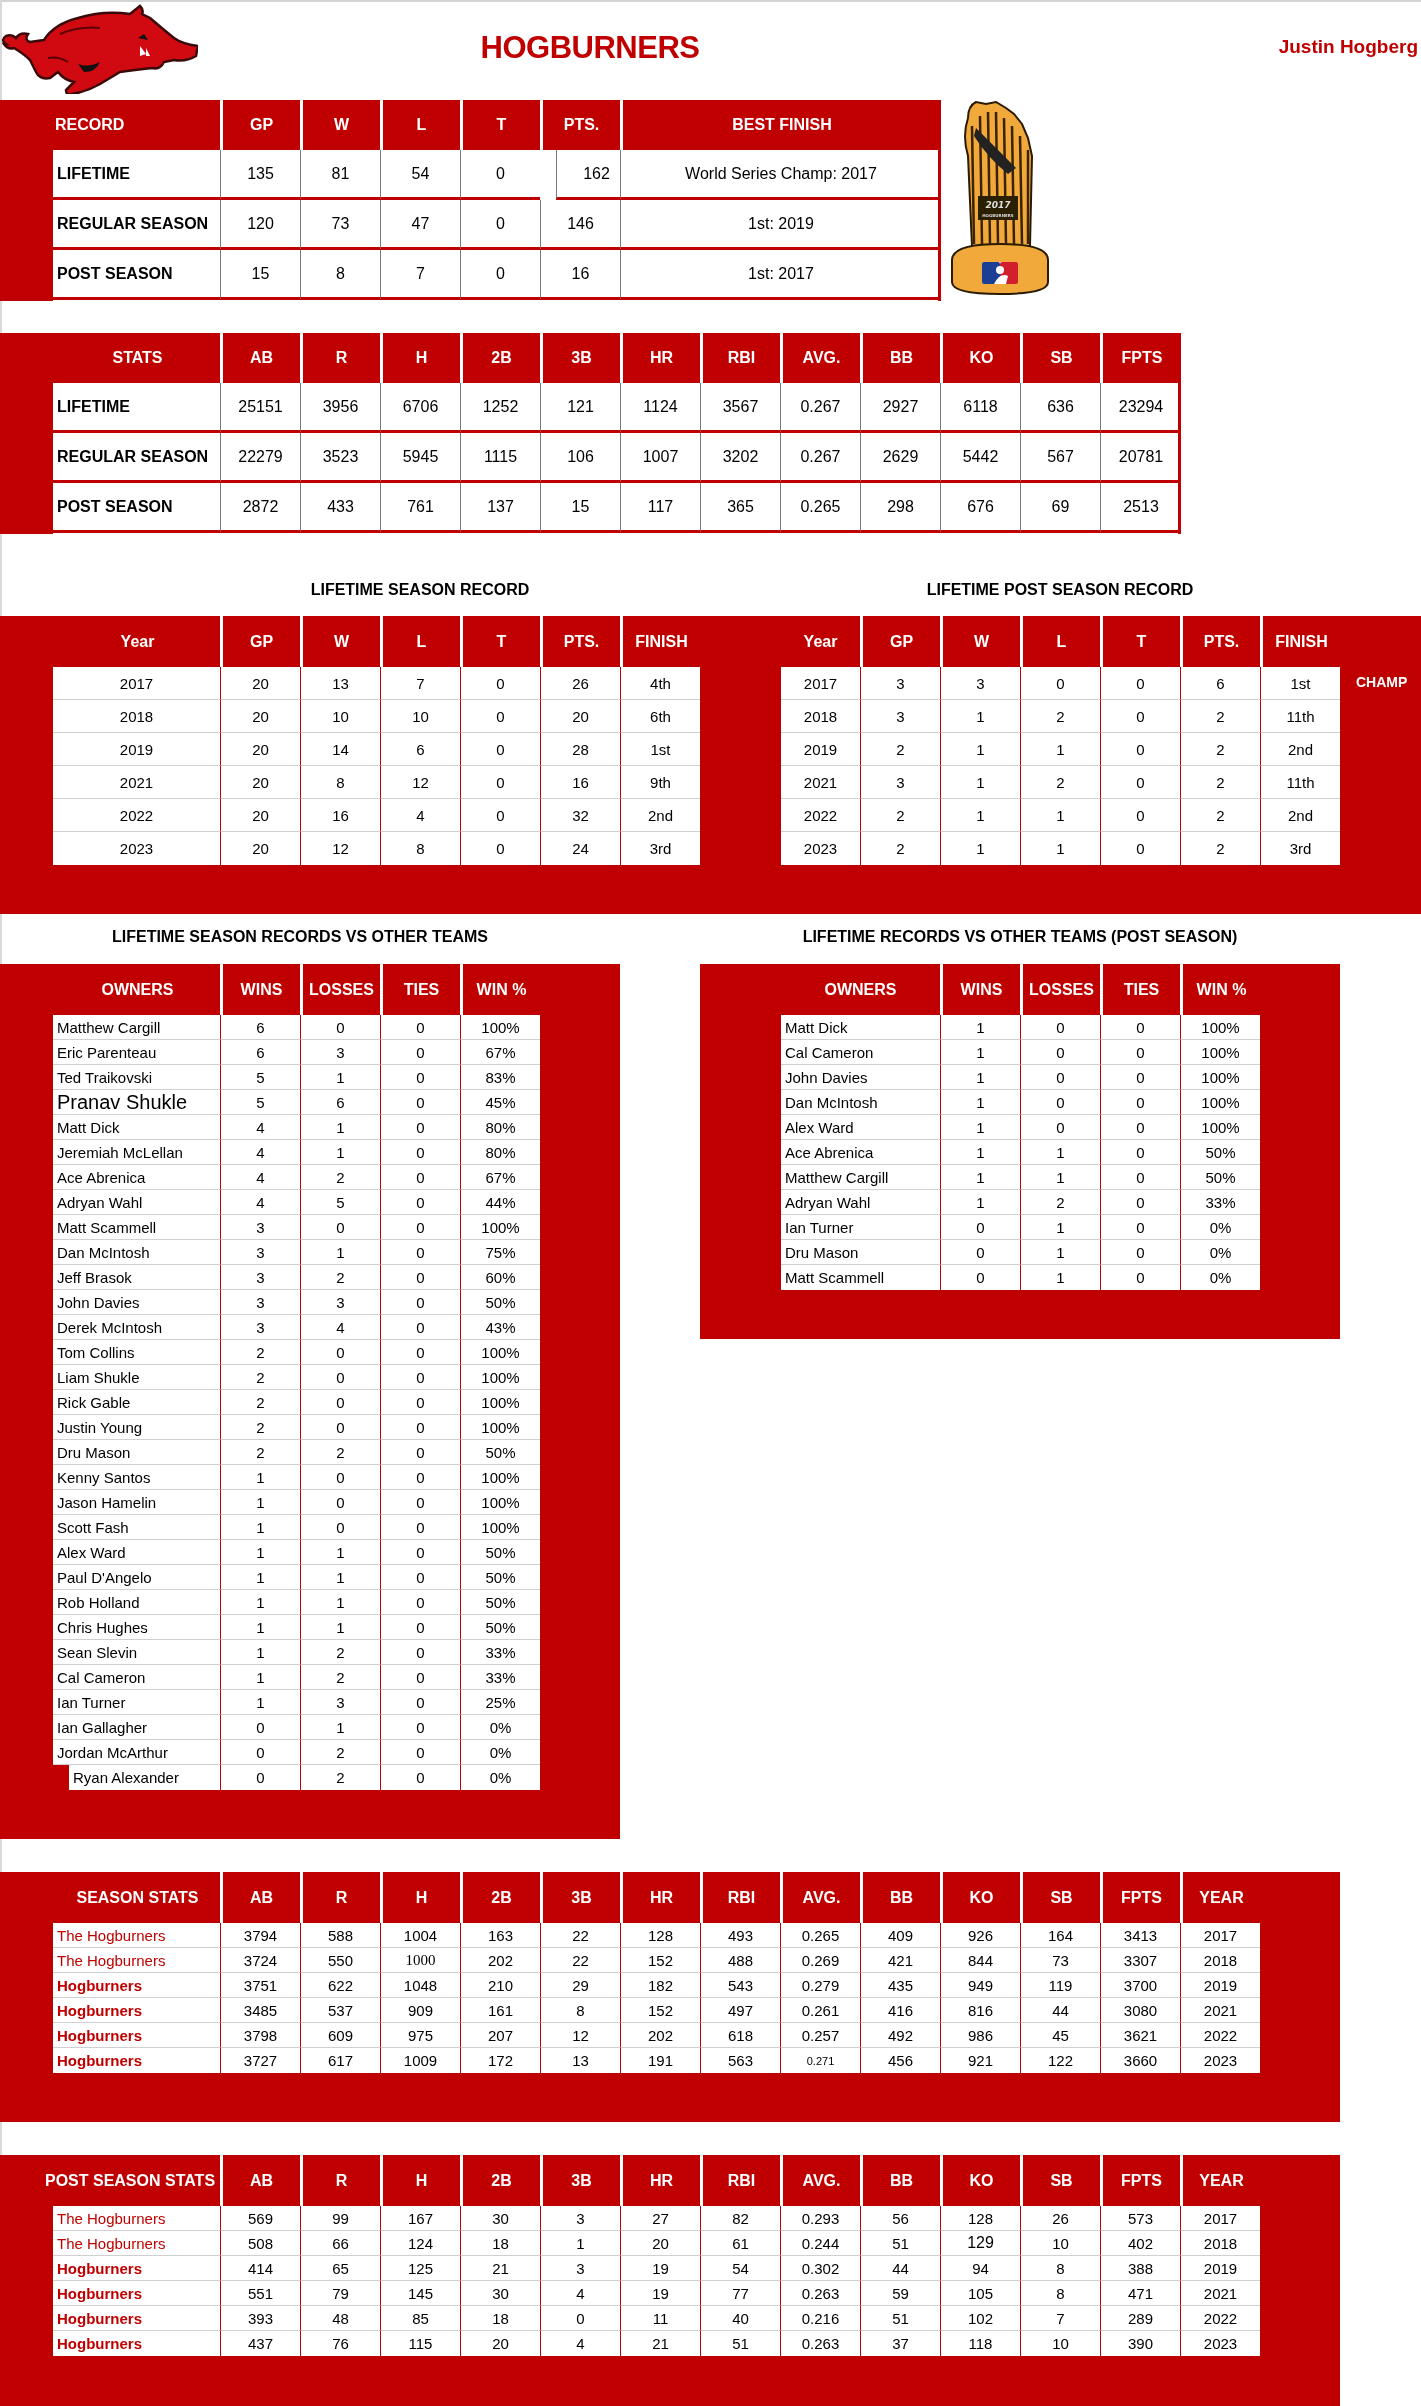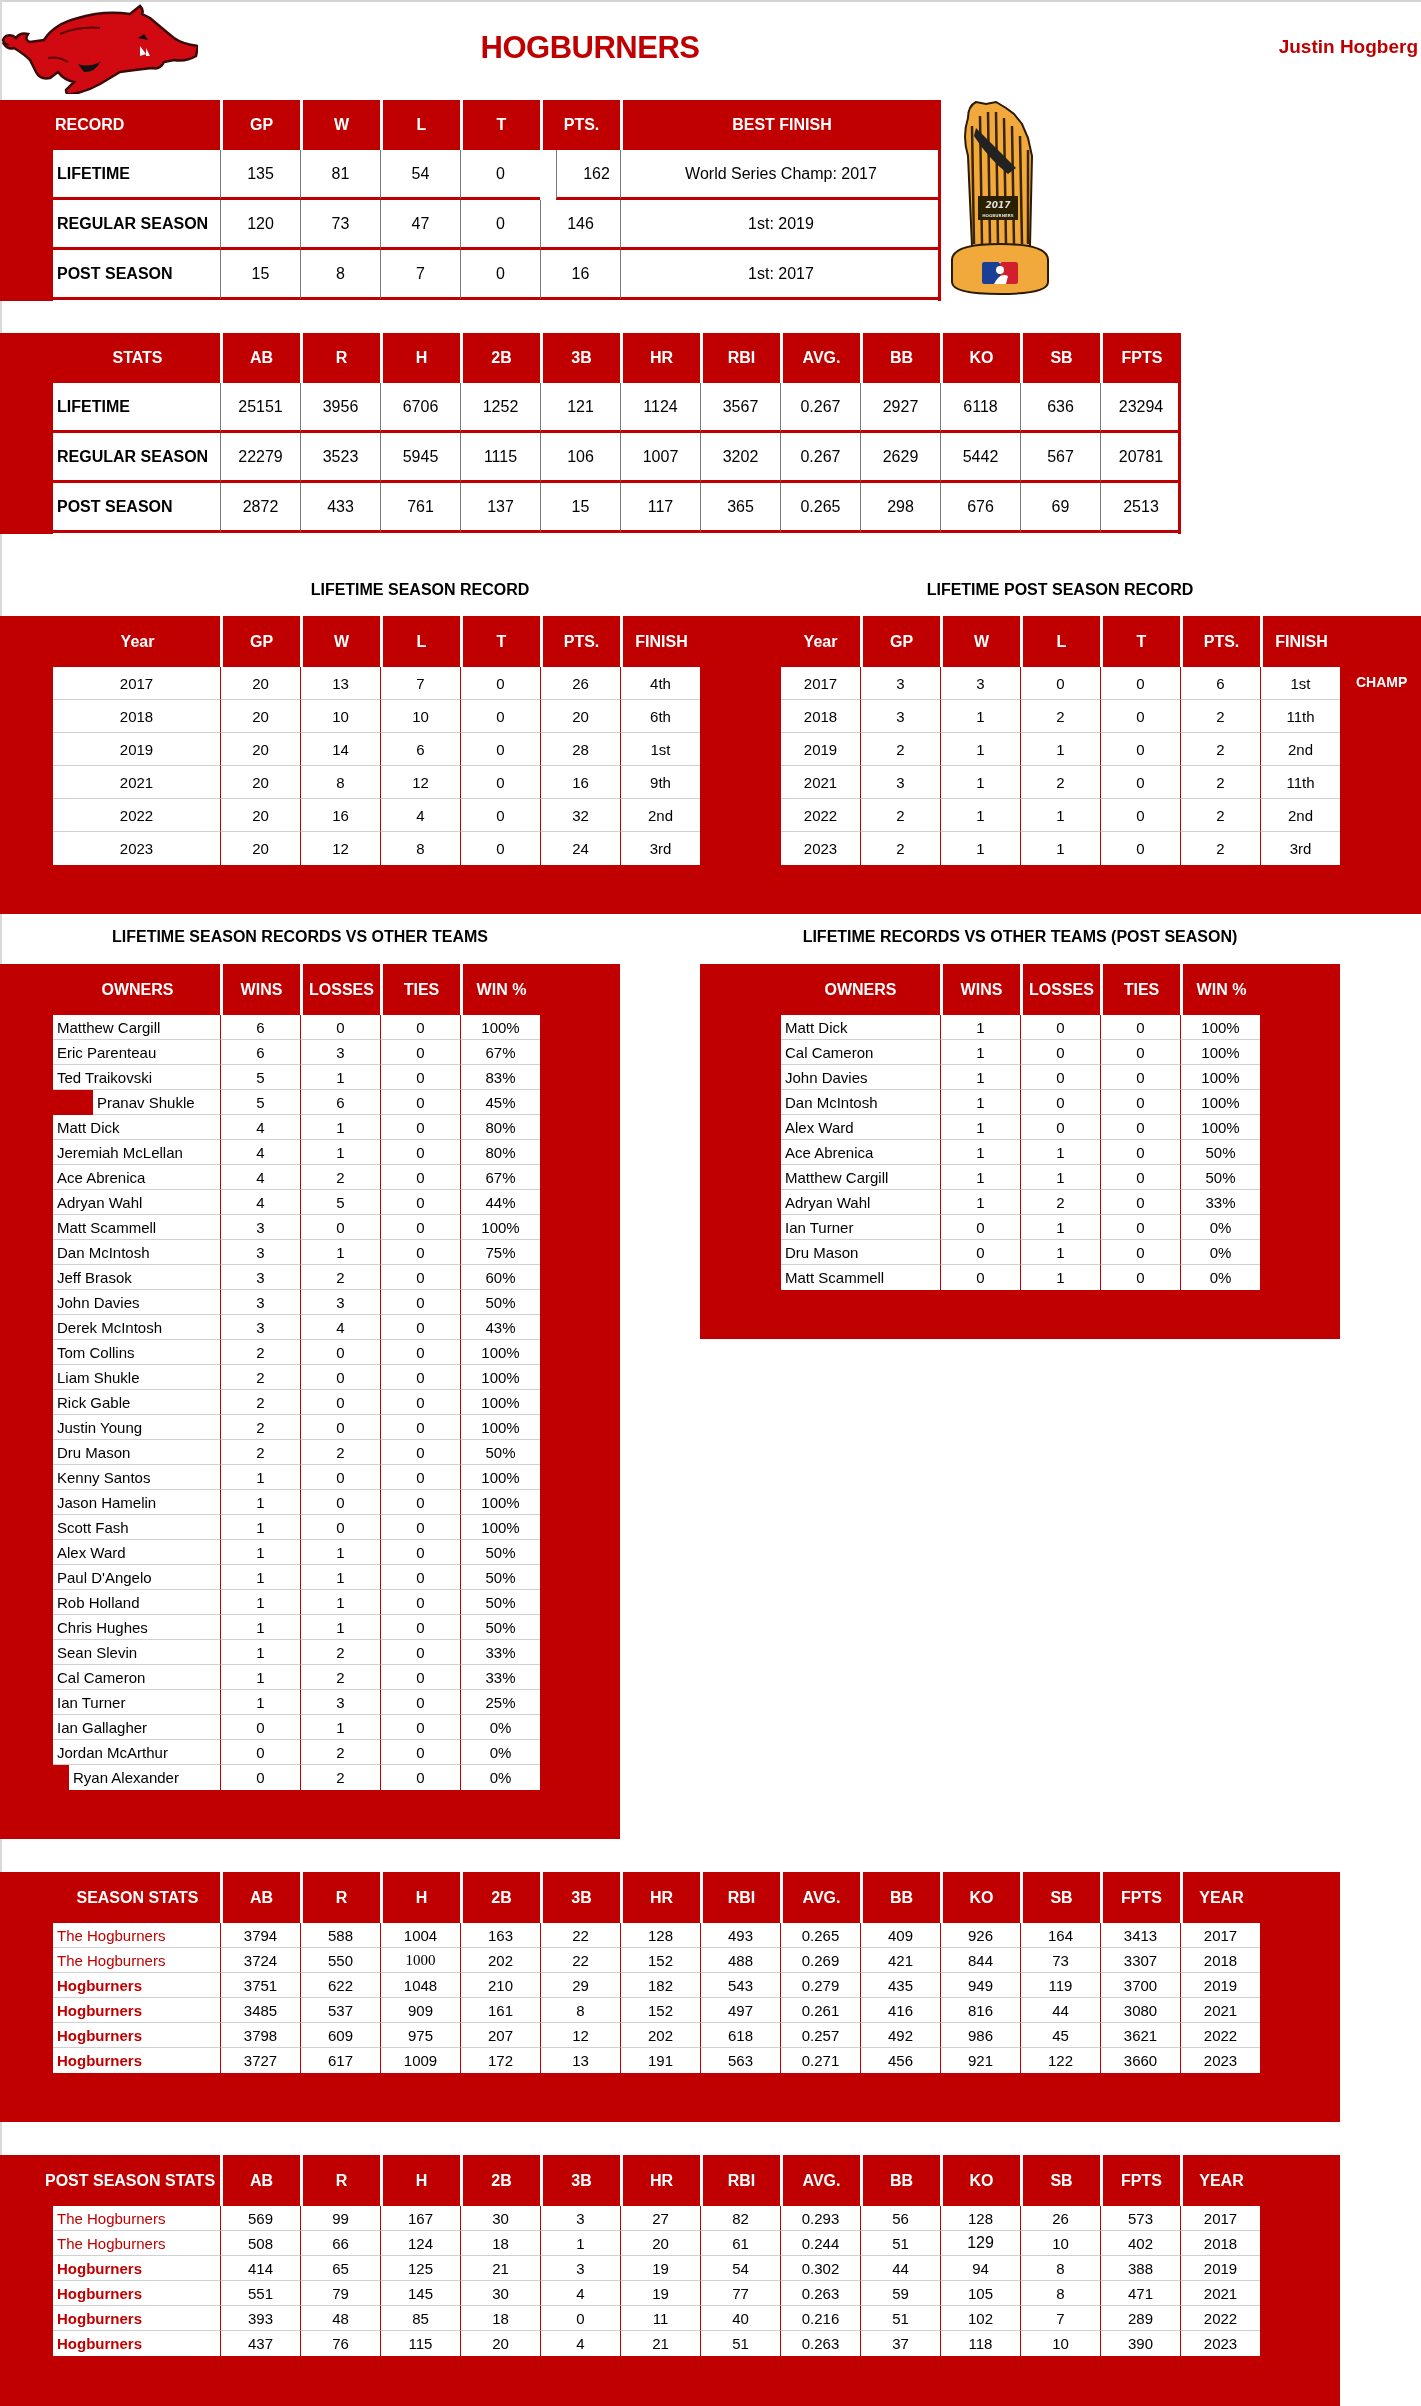--- a/index.html
+++ b/index.html
@@ -312,21 +312,21 @@
     <div class="cell" style="left: 300px; top: 1040px; width: 80px; height: 25px; border-left: 1px solid rgb(192, 0, 0); border-bottom: 1px solid rgb(208, 208, 208); font-size: 15px;">3</div>
     <div class="cell" style="left: 380px; top: 1040px; width: 80px; height: 25px; border-left: 1px solid rgb(192, 0, 0); border-bottom: 1px solid rgb(208, 208, 208); font-size: 15px;">0</div>
     <div class="cell" style="left: 460px; top: 1040px; width: 80px; height: 25px; border-left: 1px solid rgb(192, 0, 0); border-bottom: 1px solid rgb(208, 208, 208); font-size: 15px;">67%</div>
     <div class="abs" style="left: 53px; top: 1065px; width: 487px; height: 25px; pointer-events: none;"></div>
     <div class="cell left" style="left: 53px; top: 1065px; width: 167px; height: 25px; border-bottom: 1px solid rgb(208, 208, 208); font-size: 15px;">Ted Traikovski</div>
     <div class="cell" style="left: 220px; top: 1065px; width: 80px; height: 25px; border-left: 1px solid rgb(192, 0, 0); border-bottom: 1px solid rgb(208, 208, 208); font-size: 15px;">5</div>
     <div class="cell" style="left: 300px; top: 1065px; width: 80px; height: 25px; border-left: 1px solid rgb(192, 0, 0); border-bottom: 1px solid rgb(208, 208, 208); font-size: 15px;">1</div>
     <div class="cell" style="left: 380px; top: 1065px; width: 80px; height: 25px; border-left: 1px solid rgb(192, 0, 0); border-bottom: 1px solid rgb(208, 208, 208); font-size: 15px;">0</div>
     <div class="cell" style="left: 460px; top: 1065px; width: 80px; height: 25px; border-left: 1px solid rgb(192, 0, 0); border-bottom: 1px solid rgb(208, 208, 208); font-size: 15px;">83%</div>
     <div class="abs" style="left: 53px; top: 1090px; width: 487px; height: 25px; pointer-events: none;"></div>
-    <div class="cell left" style="left: 53px; top: 1090px; width: 167px; height: 25px; border-bottom: 1px solid rgb(208, 208, 208); font-size: 15px; margin-left: 40px;">Pranav Shukle</div>
+    <div class="cell left" style="left: 53px; top: 1090px; width: 167px; height: 25px; border-bottom: 1px solid rgb(208, 208, 208); font-size: 20px;">Pranav Shukle</div>
     <div class="cell" style="left: 220px; top: 1090px; width: 80px; height: 25px; border-left: 1px solid rgb(192, 0, 0); border-bottom: 1px solid rgb(208, 208, 208); font-size: 15px;">5</div>
     <div class="cell" style="left: 300px; top: 1090px; width: 80px; height: 25px; border-left: 1px solid rgb(192, 0, 0); border-bottom: 1px solid rgb(208, 208, 208); font-size: 15px;">6</div>
     <div class="cell" style="left: 380px; top: 1090px; width: 80px; height: 25px; border-left: 1px solid rgb(192, 0, 0); border-bottom: 1px solid rgb(208, 208, 208); font-size: 15px;">0</div>
     <div class="cell" style="left: 460px; top: 1090px; width: 80px; height: 25px; border-left: 1px solid rgb(192, 0, 0); border-bottom: 1px solid rgb(208, 208, 208); font-size: 15px;">45%</div>
     <div class="abs" style="left: 53px; top: 1115px; width: 487px; height: 25px; pointer-events: none;"></div>
     <div class="cell left" style="left: 53px; top: 1115px; width: 167px; height: 25px; border-bottom: 1px solid rgb(208, 208, 208); font-size: 15px;">Matt Dick</div>
     <div class="cell" style="left: 220px; top: 1115px; width: 80px; height: 25px; border-left: 1px solid rgb(192, 0, 0); border-bottom: 1px solid rgb(208, 208, 208); font-size: 15px;">4</div>
     <div class="cell" style="left: 300px; top: 1115px; width: 80px; height: 25px; border-left: 1px solid rgb(192, 0, 0); border-bottom: 1px solid rgb(208, 208, 208); font-size: 15px;">1</div>
     <div class="cell" style="left: 380px; top: 1115px; width: 80px; height: 25px; border-left: 1px solid rgb(192, 0, 0); border-bottom: 1px solid rgb(208, 208, 208); font-size: 15px;">0</div>
     <div class="cell" style="left: 460px; top: 1115px; width: 80px; height: 25px; border-left: 1px solid rgb(192, 0, 0); border-bottom: 1px solid rgb(208, 208, 208); font-size: 15px;">80%</div>
@@ -655,21 +655,21 @@
     <div class="cell" style="left: 1180px; top: 2023px; width: 80px; height: 25px; border-left: 1px solid rgb(192, 0, 0); border-bottom: 1px solid rgb(208, 208, 208); font-size: 15px;">2022</div>
     <div class="abs" style="left: 53px; top: 2048px; width: 1207px; height: 25px; pointer-events: none;"></div>
     <div class="cell left team-new" style="left: 53px; top: 2048px; width: 167px; height: 25px; border-bottom: none; font-size: 15px;">Hogburners</div>
     <div class="cell" style="left: 220px; top: 2048px; width: 80px; height: 25px; border-left: 1px solid rgb(192, 0, 0); border-bottom: none; font-size: 15px;">3727</div>
     <div class="cell" style="left: 300px; top: 2048px; width: 80px; height: 25px; border-left: 1px solid rgb(192, 0, 0); border-bottom: none; font-size: 15px;">617</div>
     <div class="cell" style="left: 380px; top: 2048px; width: 80px; height: 25px; border-left: 1px solid rgb(192, 0, 0); border-bottom: none; font-size: 15px;">1009</div>
     <div class="cell" style="left: 460px; top: 2048px; width: 80px; height: 25px; border-left: 1px solid rgb(192, 0, 0); border-bottom: none; font-size: 15px;">172</div>
     <div class="cell" style="left: 540px; top: 2048px; width: 80px; height: 25px; border-left: 1px solid rgb(192, 0, 0); border-bottom: none; font-size: 15px;">13</div>
     <div class="cell" style="left: 620px; top: 2048px; width: 80px; height: 25px; border-left: 1px solid rgb(192, 0, 0); border-bottom: none; font-size: 15px;">191</div>
     <div class="cell" style="left: 700px; top: 2048px; width: 80px; height: 25px; border-left: 1px solid rgb(192, 0, 0); border-bottom: none; font-size: 15px;">563</div>
-    <div class="cell" style="left: 780px; top: 2048px; width: 80px; height: 25px; border-left: 1px solid rgb(192, 0, 0); border-bottom: none; font-size: 15px;">0.271</div>
+    <div class="cell" style="left: 780px; top: 2048px; width: 80px; height: 25px; border-left: 1px solid rgb(192, 0, 0); border-bottom: none; font-size: 11px;">0.271</div>
     <div class="cell" style="left: 860px; top: 2048px; width: 80px; height: 25px; border-left: 1px solid rgb(192, 0, 0); border-bottom: none; font-size: 15px;">456</div>
     <div class="cell" style="left: 940px; top: 2048px; width: 80px; height: 25px; border-left: 1px solid rgb(192, 0, 0); border-bottom: none; font-size: 15px;">921</div>
     <div class="cell" style="left: 1020px; top: 2048px; width: 80px; height: 25px; border-left: 1px solid rgb(192, 0, 0); border-bottom: none; font-size: 15px;">122</div>
     <div class="cell" style="left: 1100px; top: 2048px; width: 80px; height: 25px; border-left: 1px solid rgb(192, 0, 0); border-bottom: none; font-size: 15px;">3660</div>
     <div class="cell" style="left: 1180px; top: 2048px; width: 80px; height: 25px; border-left: 1px solid rgb(192, 0, 0); border-bottom: none; font-size: 15px;">2023</div>
   </div>
 <div id="post-season-stats">
     <div class="abs red" style="left: 0px; top: 2155px; width: 1340px; height: 251px;"></div>
     <div class="hcell" style="left: 0px; top: 2155px; width: 220px; height: 51px; padding-left: 40px;">POST SEASON STATS</div>
     <div class="hcell sep" style="left: 220px; top: 2155px; width: 80px; height: 51px;">AB</div>

